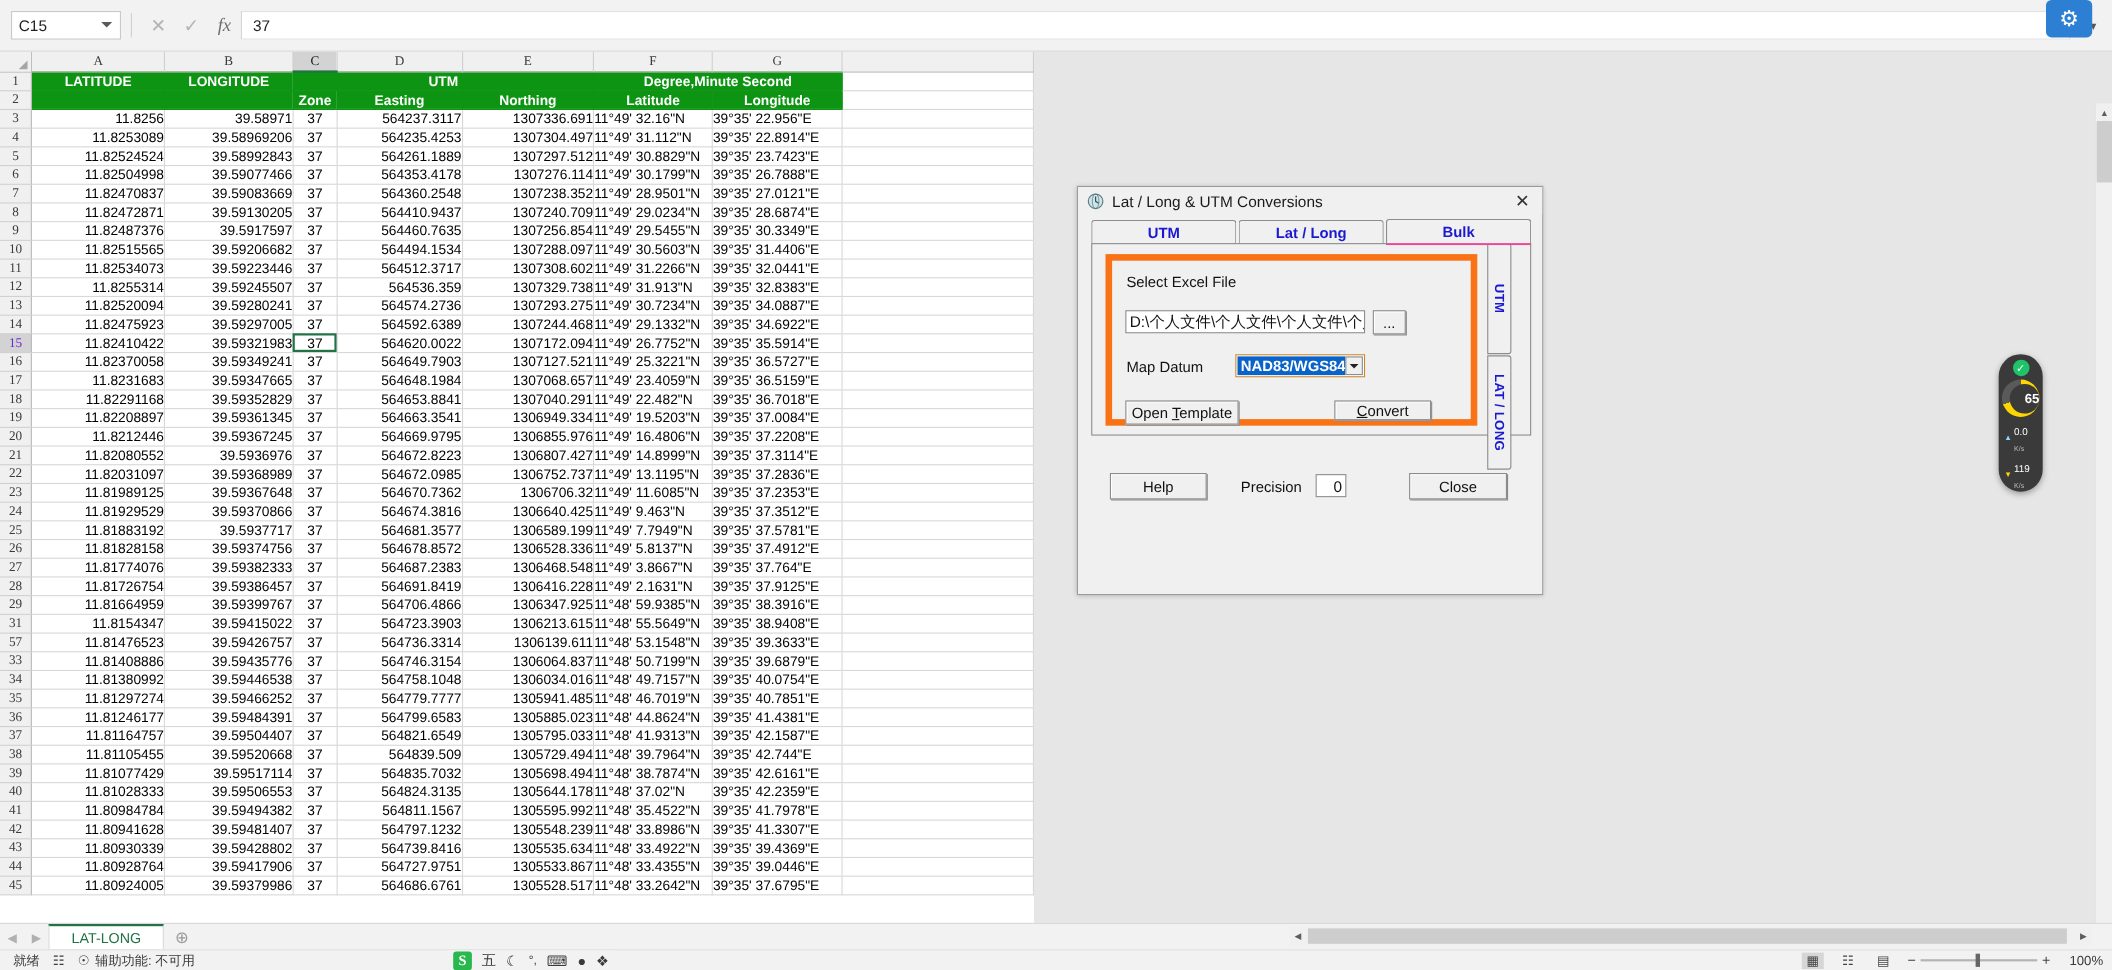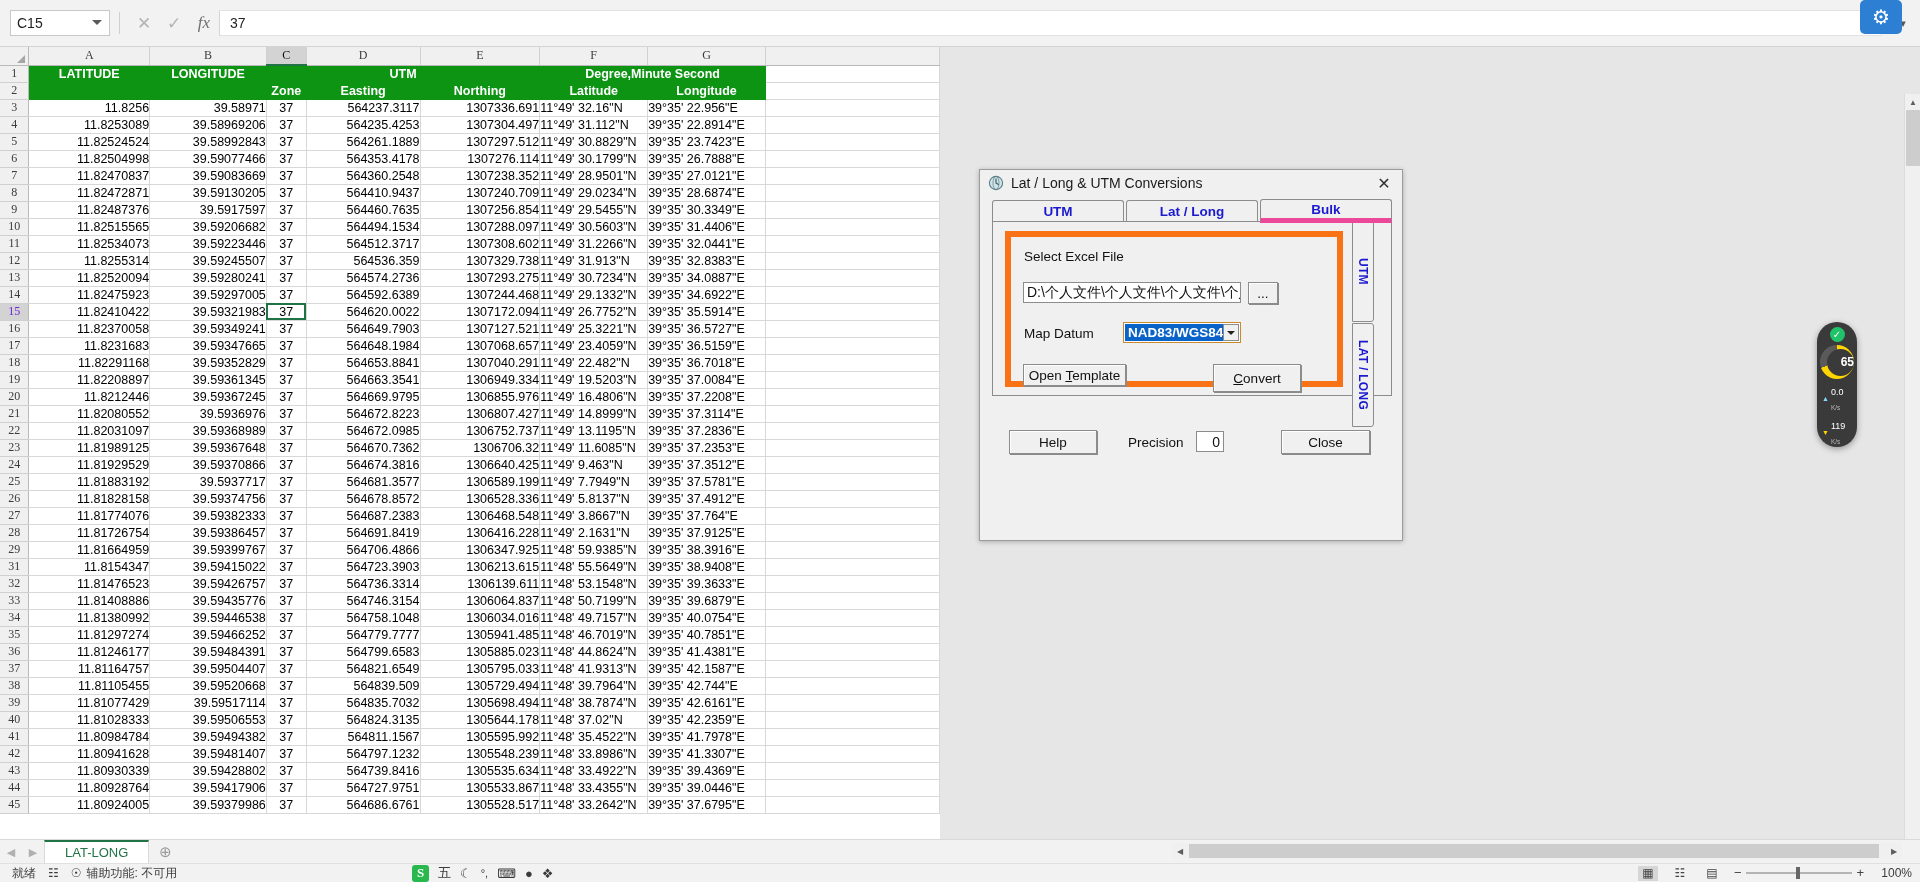--- a/index.html
+++ b/index.html
@@ -186,21 +186,21 @@
 
   
   #tabstrip{ position:absolute; left:12px; top:30px; width:400px; height:22px; }
   .dtab{
     position:absolute; top:0; height:22px; background:#f0f0f0;
     border:1px solid #8c8c8c; border-bottom:none;
     display:flex; align-items:center; justify-content:center;
     font-size:13.5px; font-weight:bold; color:#1a19cf;
     border-radius:3px 3px 0 0;
   }
-  .dtab.active{ background:#f0f0f0; border-bottom:5px solid #ec4899; z-index:3; height:24px; top:-1px;}
+  .dtab.active{ background:#f0f0f0; border-bottom:2px solid #ec4899; z-index:3; height:24px; top:-1px;}
 
   
   #dlg-panel{
     position:absolute; left:12px; top:51px; width:400px; height:175px;
     background:#f0f0f0; border:1px solid #8c8c8c;
   }
   #inner-group{
     position:absolute; left:12px; top:9px; width:338px; height:156px;
     border:6px solid #f97316; background:#f0f0f0;
   }
@@ -646,21 +646,21 @@
             <td class="cell wA num">11.8154347</td>
             <td class="cell wB num">39.59415022</td>
             <td class="cell wC ctr">37</td>
             <td class="cell wD num">564723.3903</td>
             <td class="cell wE num">1306213.615</td>
             <td class="cell wF lefttxt">11°48' 55.5649"N</td>
             <td class="cell wG lefttxt">39°35' 38.9408"E</td>
             <td class="cell wH"></td>
           </tr>
           <tr>
-            <td class="rowhdr">32</td>
+            <td class="rowhdr">57</td>
             <td class="cell wA num">11.81476523</td>
             <td class="cell wB num">39.59426757</td>
             <td class="cell wC ctr">37</td>
             <td class="cell wD num">564736.3314</td>
             <td class="cell wE num">1306139.611</td>
             <td class="cell wF lefttxt">11°48' 53.1548"N</td>
             <td class="cell wG lefttxt">39°35' 39.3633"E</td>
             <td class="cell wH"></td>
           </tr>
           <tr>
@@ -893,21 +893,21 @@
       <div class="combo" style="left:112px;top:85px;width:118px;">
         <span class="val">NAD83/WGS84</span>
         <span class="arrowbox">
             <i></i>
           </span>
       </div>
 
       <div class="w3btn" style="left:12px;top:127px;width:103px;height:22px;">
         <span>Open <span class="u">T</span>emplate</span>
       </div>
-      <div class="w3btn" style="left:202px;top:127px;width:88px;height:28px;">
+      <div class="w3btn" style="left:202px;top:127px;width:88px;height:18px;">
         <span><span class="u">C</span>onvert</span>
       </div>
     </div>
 
     <div class="vtab" style="left:359px;top:-1px;height:101px;">
       <span>UTM</span>
     </div>
     <div class="vtab" style="left:359px;top:101px;height:104px;">
       <span>LAT / LONG</span>
     </div>

